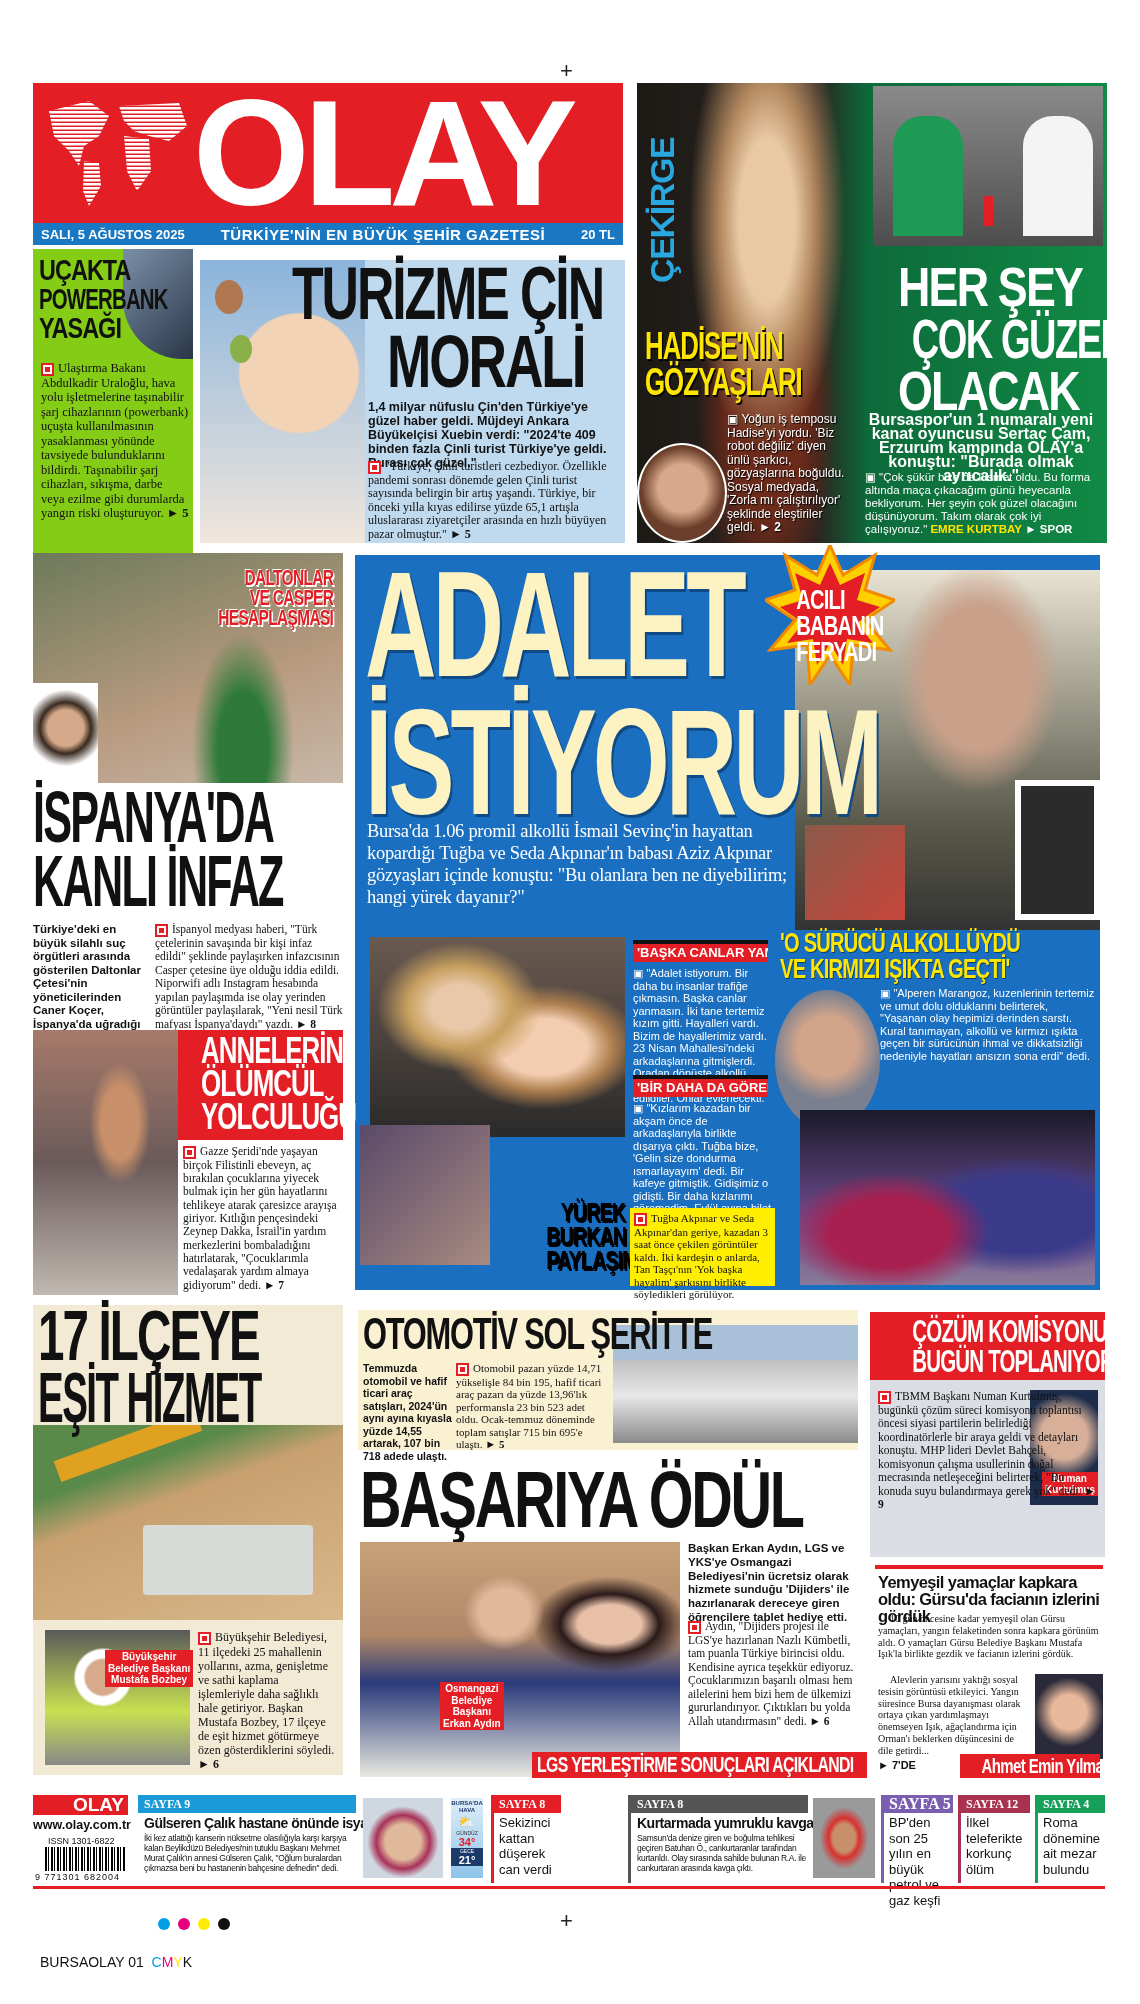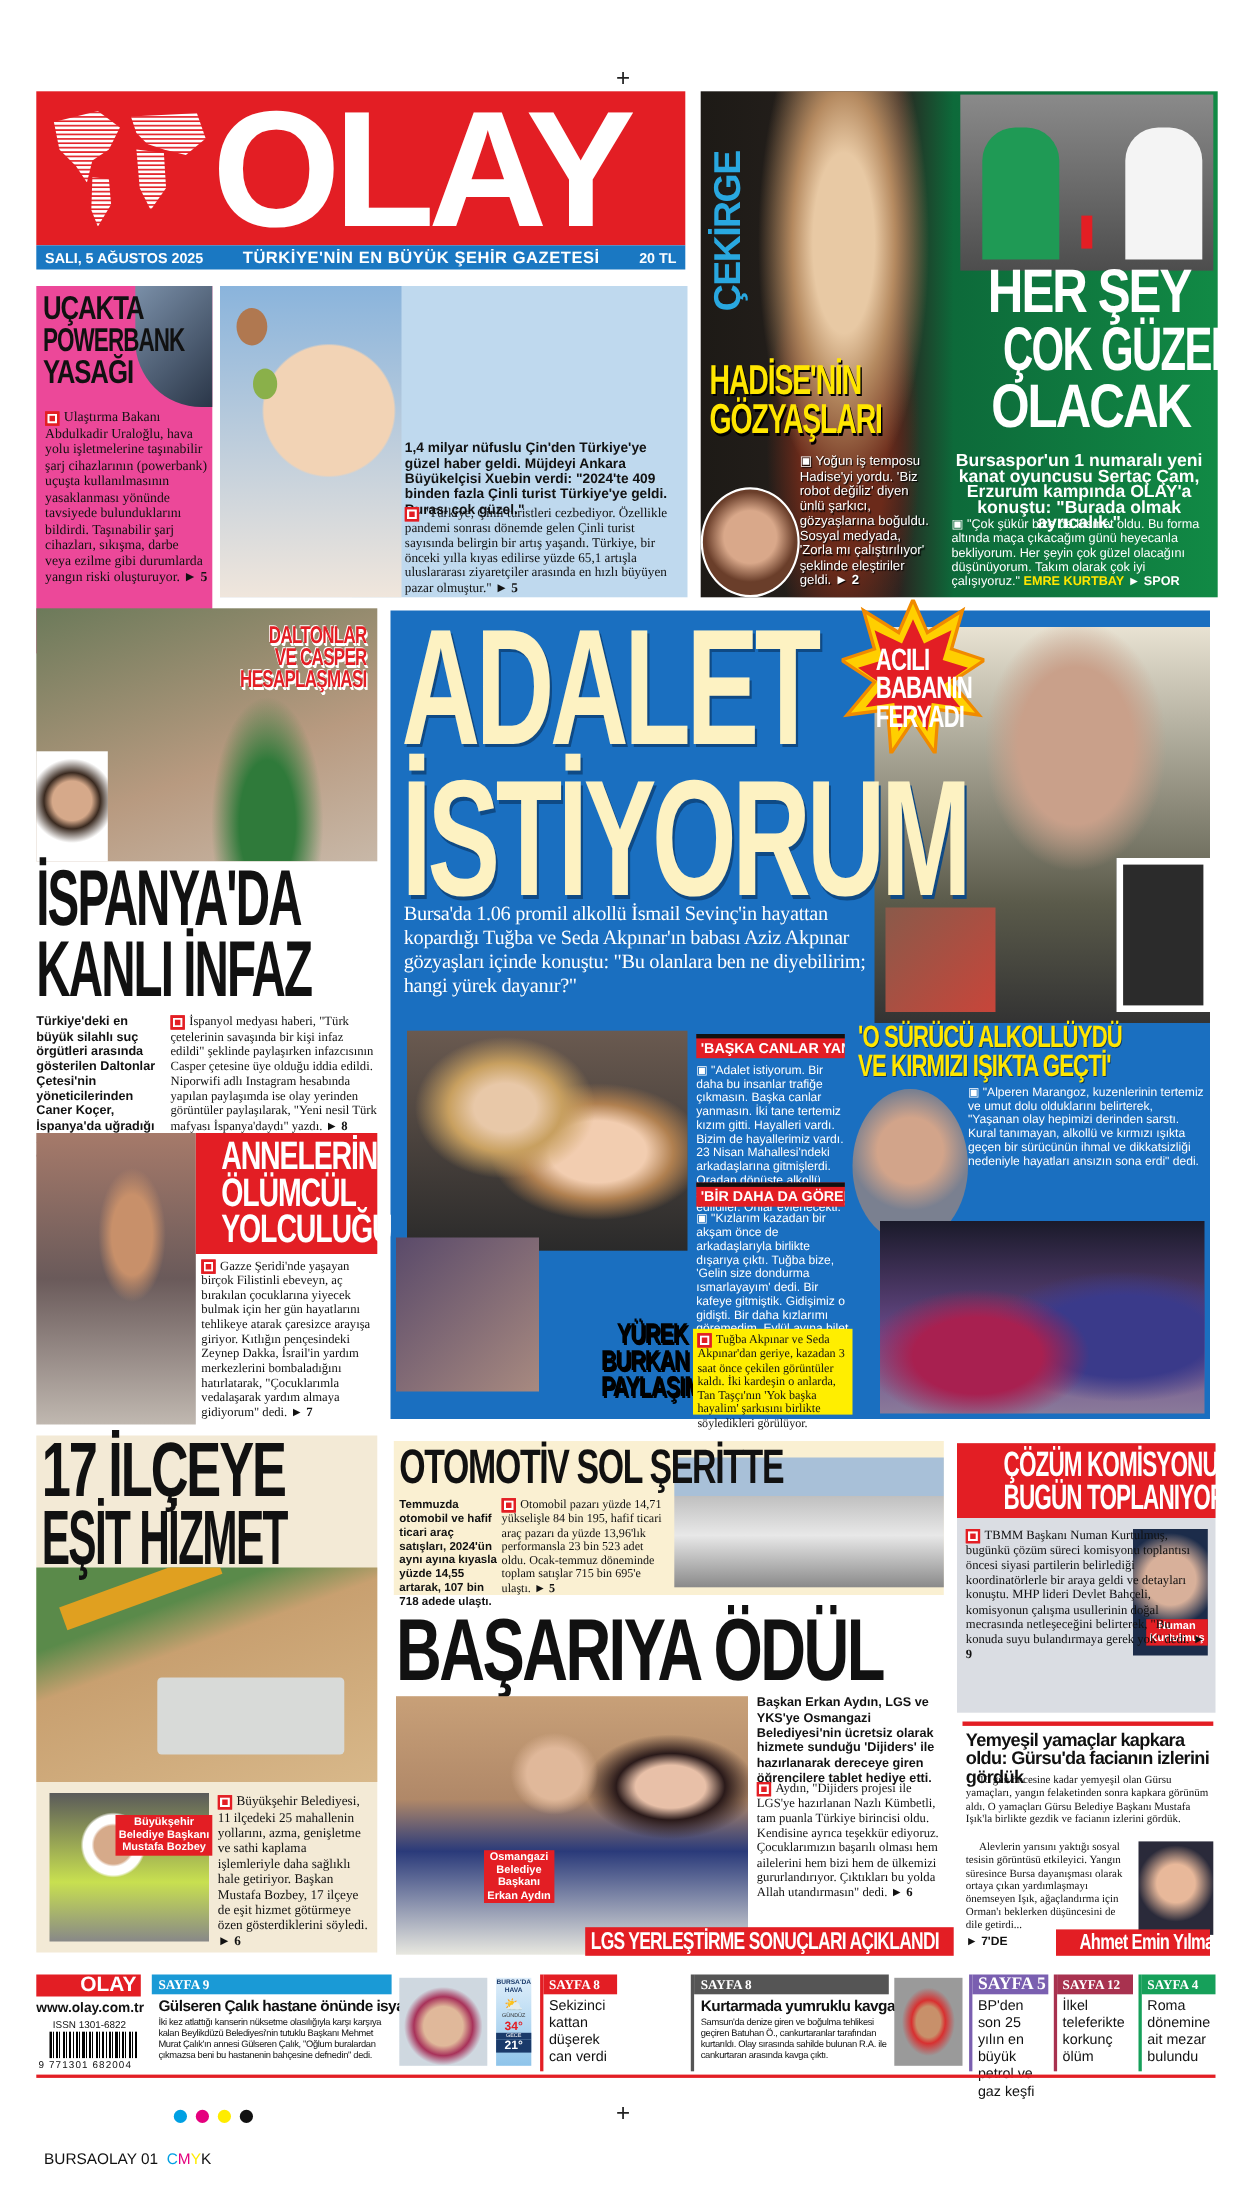--- a/index.html
+++ b/index.html
@@ -10,21 +10,21 @@
 .bul::before{content:"";display:inline-block;width:9px;height:9px;border:2px solid #e31e24;background:#fff;box-shadow:inset 0 0 0 2px #fff;background-color:#e31e24;margin-right:4px;vertical-align:middle}
 .regmark{position:absolute;font-size:22px;color:#222;line-height:1}
 .photo{position:absolute;overflow:hidden}
 
 #masthead{left:33px;top:83px;width:590px;height:140px;background:#e31e24}
 #logo{left:160px;top:0;font-size:150px;line-height:140px;color:#fff;font-weight:900;letter-spacing:-6px}
 #world{left:6px;top:8px;width:150px;height:120px}
 #datebar{left:33px;top:223px;width:590px;height:22px;background:#1a78c2;color:#fff;font-weight:700;font-size:13px;display:flex;align-items:center;justify-content:space-between;padding:0 8px}
 #datebar .slogan{font-size:15px;letter-spacing:.5px}
 
-#powerbox{left:33px;top:260px;width:160px;height:334px;background:#ec4899}
+#powerbox{left:33px;top:249px;width:160px;height:334px;background:#84cc16}
 #turizm{left:200px;top:260px;width:425px;height:283px;background:linear-gradient(90deg,#cfe2f3 0 120px,#bfd9ee 120px)}
 #cekirge{left:637px;top:83px;width:470px;height:460px;background:linear-gradient(90deg,#1d1a16 0,#2a2320 180px,#0d6a3a 230px,#118a45 100%)}
 #ispanya{left:33px;top:553px;width:310px;height:470px}
 #adalet{left:355px;top:555px;width:745px;height:735px;background:#1a6fc0}
 #anneler{left:33px;top:1030px;width:310px;height:270px}
 #ilce{left:33px;top:1305px;width:310px;height:470px;background:#f3ead6}
 #otomotiv{left:358px;top:1310px;width:500px;height:140px;background:#faf0d2}
 #cozum{left:870px;top:1312px;width:235px;height:245px;background:#dadde3}
 #basari{left:355px;top:1460px;width:510px;height:320px}
 #kose{left:875px;top:1565px;width:228px;height:214px;background:#fff;border-top:4px solid #e31e24}
@@ -65,39 +65,43 @@
     <div class="cond" style="font-size:30px;transform:scaleX(.78);white-space:nowrap">YASAĞI</div>
   </div>
   <div class="abs serif bul" style="left:8px;top:112px;width:148px;font-size:12.5px;line-height:14.5px"><span>Ulaştırma Bakanı Abdulkadir Uraloğlu, hava yolu işletmelerine taşınabilir şarj cihazlarının (powerbank) uçuşta kullanılmasının yasaklanması yönünde tavsiyede bulunduklarını bildirdi. Taşınabilir şarj cihazları, sıkışma, darbe veya ezilme gibi durumlarda yangın riski oluşturuyor.</span> <b>► 5</b></div>
 </div>
 
 <div id="turizm" class="abs">
   <div class="photo" style="left:0;top:0;width:165px;height:283px;background:radial-gradient(circle at 60% 40%,#f2d3b5 0 30%,transparent 31%),linear-gradient(180deg,#8ab4dc,#f0e6dc)">
     <div class="abs" style="left:15px;top:20px;width:28px;height:34px;border-radius:50%;background:#b07850"></div>
     <div class="abs" style="left:30px;top:75px;width:22px;height:28px;border-radius:50%;background:#8ab04a"></div>
   </div>
+  <div class="abs" style="left:92px;top:0;line-height:68px">
+    <div class="cond title-black" style="font-size:74px;transform:scaleX(.7);white-space:nowrap">TURİZME ÇİN</div>
+    <div class="cond title-black" style="font-size:74px;transform:scaleX(.72);white-space:nowrap;margin-left:95px">MORALİ</div>
+  </div>
   <div class="abs" style="left:168px;top:140px;width:250px;font-size:12.5px;line-height:14px;font-weight:700">1,4 milyar nüfuslu Çin'den Türkiye'ye güzel haber geldi. Müjdeyi Ankara Büyükelçisi Xuebin verdi: "2024'te 409 binden fazla Çinli turist Türkiye'ye geldi. Burası çok güzel."</div>
   <div class="abs serif bul" style="left:168px;top:200px;width:252px;font-size:12px;line-height:13.5px"><span>"Türkiye, Çinli turistleri cezbediyor. Özellikle pandemi sonrası dönemde gelen Çinli turist sayısında belirgin bir artış yaşandı. Türkiye, bir önceki yılla kıyas edilirse yüzde 65,1 artışla uluslararası ziyaretçiler arasında en hızlı büyüyen pazar olmuştur."</span> <b>► 5</b></div>
 </div>
 
 <div id="cekirge" class="abs">
   <div class="abs" style="left:20px;top:0;width:200px;height:460px;background:radial-gradient(ellipse at 55% 30%,#e8c9a4 0 18%,#b58a60 30%,transparent 50%),radial-gradient(ellipse at 55% 70%,#6b2a1a 0 25%,transparent 45%)"></div>
   <div class="abs cond" style="left:6px;top:200px;color:#29a8e0;font-size:34px;transform:rotate(-90deg);transform-origin:left top;white-space:nowrap">ÇEKİRGE</div>
   <div class="abs" style="left:236px;top:3px;width:230px;height:160px;background:linear-gradient(180deg,#8a8a8a,#4d4d4d)">
     <div class="abs" style="left:20px;top:30px;width:70px;height:120px;background:#1f9a55;border-radius:30px 30px 0 0"></div>
     <div class="abs" style="left:150px;top:30px;width:70px;height:120px;background:#f4f4f4;border-radius:30px 30px 0 0"></div>
     <div class="abs" style="left:110px;top:110px;width:10px;height:30px;background:#e31e24"></div>
   </div>
   <div class="abs" style="left:8px;top:245px;line-height:36px;color:#ffe600">
     <div class="cond" style="font-size:38px;transform:scaleX(.68);white-space:nowrap;text-shadow:2px 2px 0 #000">HADİSE'NİN</div>
     <div class="cond" style="font-size:38px;transform:scaleX(.68);white-space:nowrap;text-shadow:2px 2px 0 #000">GÖZYAŞLARI</div>
   </div>
   <div class="abs" style="left:0;top:360px;width:90px;height:100px;border-radius:50%;background:radial-gradient(circle at 50% 45%,#d9a88a 0 35%,#6a3e2a 60%);border:2px solid #fff"></div>
   <div class="abs" style="left:90px;top:330px;width:118px;font-size:12px;line-height:13.5px;color:#fff;text-shadow:1px 1px 1px #000">▣ <span>Yoğun iş temposu Hadise'yi yordu. 'Biz robot değiliz' diyen ünlü şarkıcı, gözyaşlarına boğuldu. Sosyal medyada, 'Zorla mı çalıştırılıyor' şeklinde eleştiriler geldi.</span> <b>► 2</b></div>
-  <div class="abs" style="left:238px;top:156px;line-height:52px;color:#fff;text-align:right;width:230px">
+  <div class="abs" style="left:238px;top:178px;line-height:52px;color:#fff;text-align:left;width:230px">
     <div class="cond" style="font-size:56px;transform:scaleX(.8);transform-origin:center top;white-space:nowrap">HER ŞEY</div>
     <div class="cond" style="font-size:56px;transform:scaleX(.68);transform-origin:center top;white-space:nowrap">ÇOK GÜZEL</div>
     <div class="cond" style="font-size:56px;transform:scaleX(.8);transform-origin:center top;white-space:nowrap">OLACAK</div>
   </div>
   <div class="abs" style="left:224px;top:330px;width:240px;color:#fff;font-size:16px;line-height:14px;font-weight:700;text-align:center">Bursaspor'un 1 numaralı yeni kanat oyuncusu Sertaç Çam, Erzurum kampında OLAY'a konuştu: "Burada olmak ayrıcalık."</div>
   <div class="abs" style="left:228px;top:388px;width:238px;color:#fff;font-size:11.5px;line-height:13px">▣ <span>"Çok şükür bize de kısmet oldu. Bu forma altında maça çıkacağım günü heyecanla bekliyorum. Her şeyin çok güzel olacağını düşünüyorum. Takım olarak çok iyi çalışıyoruz."</span> <b style="color:#ffe600">EMRE KURTBAY</b> <b>► SPOR</b></div>
 </div>
 
 <div id="ispanya" class="abs">
   <div class="photo" style="left:0;top:0;width:310px;height:230px;background:linear-gradient(160deg,#6c7a5a,#b89a80 60%,#c8b8a8)">

